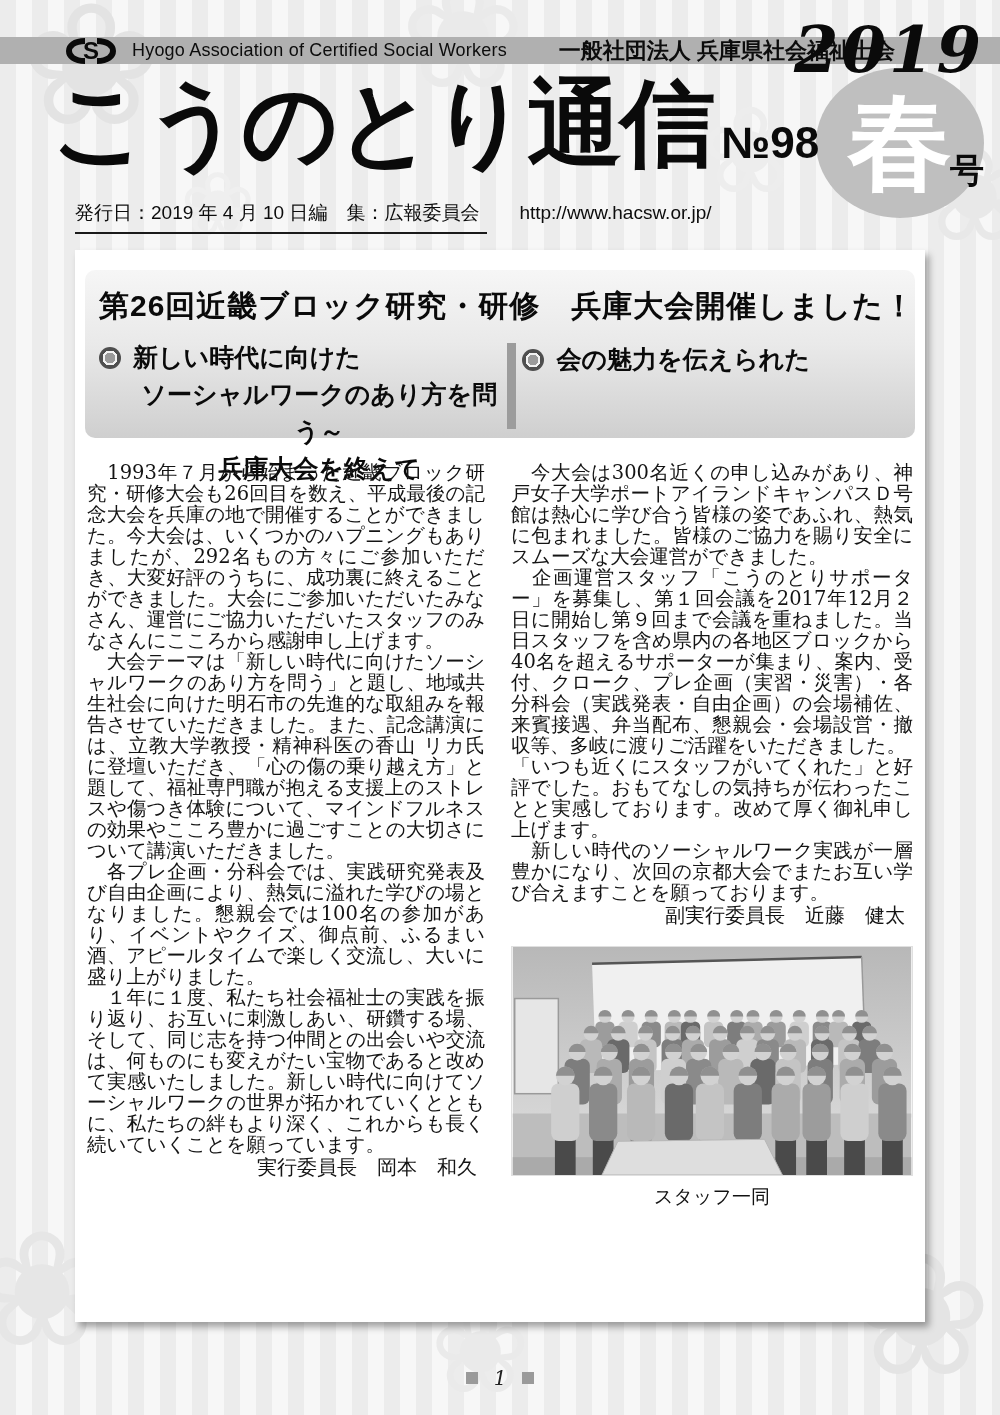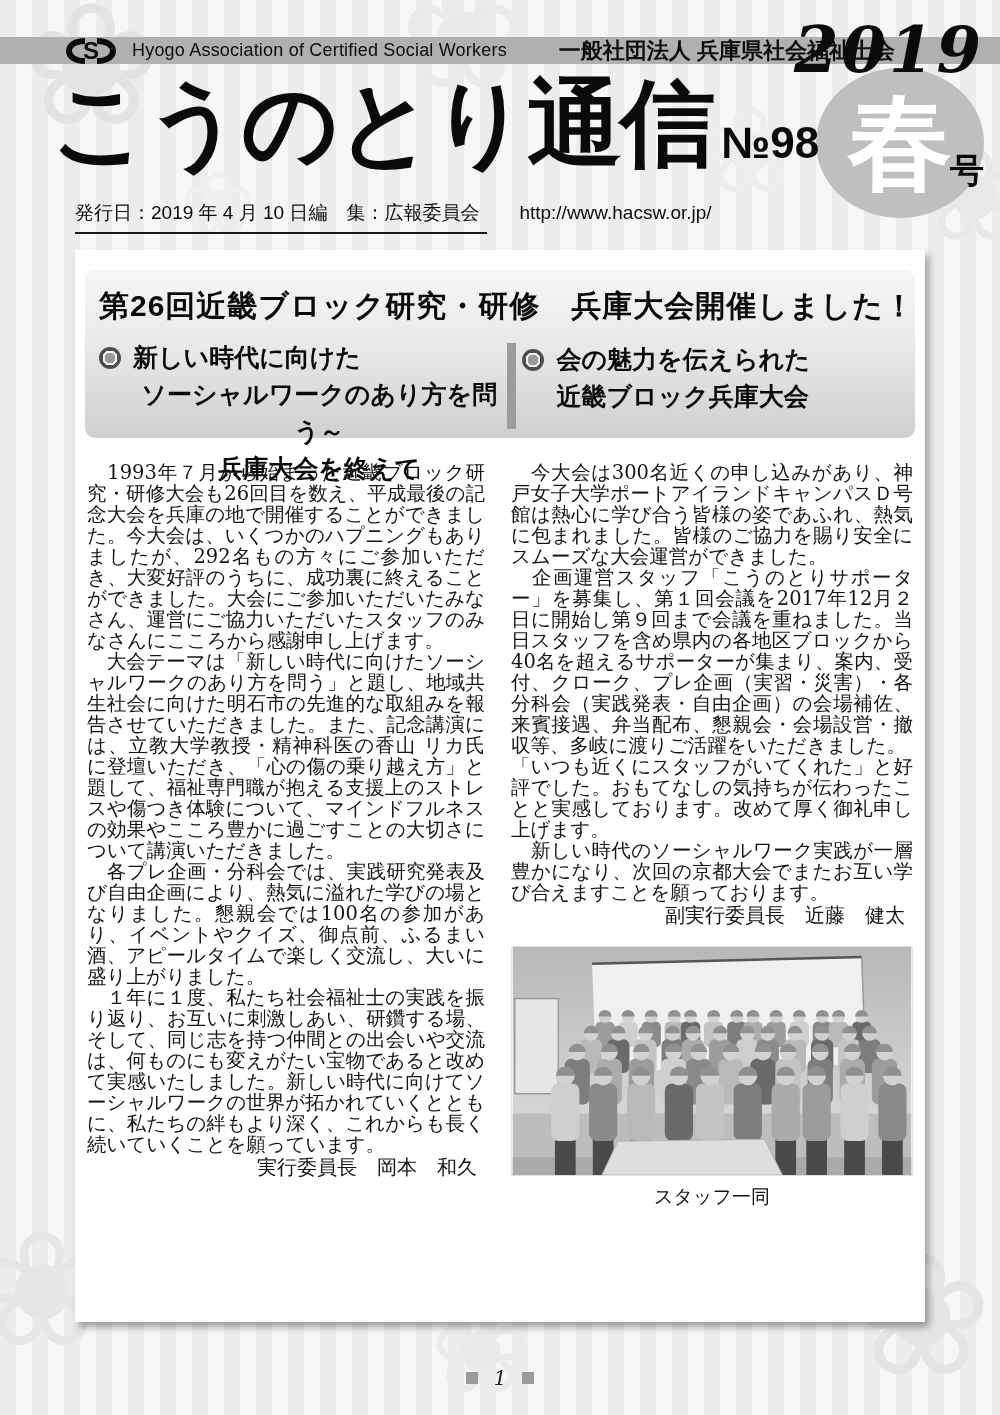--- a/index.html
+++ b/index.html
@@ -159,21 +159,20 @@
           </div>
           <div class="subhead-line">ソーシャルワークのあり方を問う～</div>
           <div class="subhead-line">兵庫大会を終えて</div>
         </div>
         <div class="sub-divider"></div>
         <div class="subhead right">
           <div class="subhead-line first">
             <span class="bullet"></span>
             <span>会の魅力を伝えられた</span>
           </div>
-          <div class="subhead-line">近畿ブロック兵庫大会</div>
         </div>
       </div>
     </div>
 
     <div class="columns">
       <div class="col">
         <p>　1993年７月から始まった近畿ブロック研究・研修大会も26回目を数え、平成最後の記念大会を兵庫の地で開催することができました。今大会は、いくつかのハプニングもありましたが、292名もの方々にご参加いただき、大変好評のうちに、成功裏に終えることができました。大会にご参加いただいたみなさん、運営にご協力いただいたスタッフのみなさんにこころから感謝申し上げます。</p>
         <p>　大会テーマは「新しい時代に向けたソーシャルワークのあり方を問う」と題し、地域共生社会に向けた明石市の先進的な取組みを報告させていただきました。また、記念講演には、立教大学教授・精神科医の香山 リカ氏に登壇いただき、「心の傷の乗り越え方」と題して、福祉専門職が抱える支援上のストレスや傷つき体験について、マインドフルネスの効果やこころ豊かに過ごすことの大切さについて講演いただきました。</p>
         <p>　各プレ企画・分科会では、実践研究発表及び自由企画により、熱気に溢れた学びの場となりました。懇親会では100名の参加があり、イベントやクイズ、御点前、ふるまい酒、アピールタイムで楽しく交流し、大いに盛り上がりました。</p>
         <p>　１年に１度、私たち社会福祉士の実践を振り返り、お互いに刺激しあい、研鑽する場、そして、同じ志を持つ仲間との出会いや交流は、何ものにも変えがたい宝物であると改めて実感いたしました。新しい時代に向けてソーシャルワークの世界が拓かれていくとともに、私たちの絆もより深く、これからも長く続いていくことを願っています。</p>

